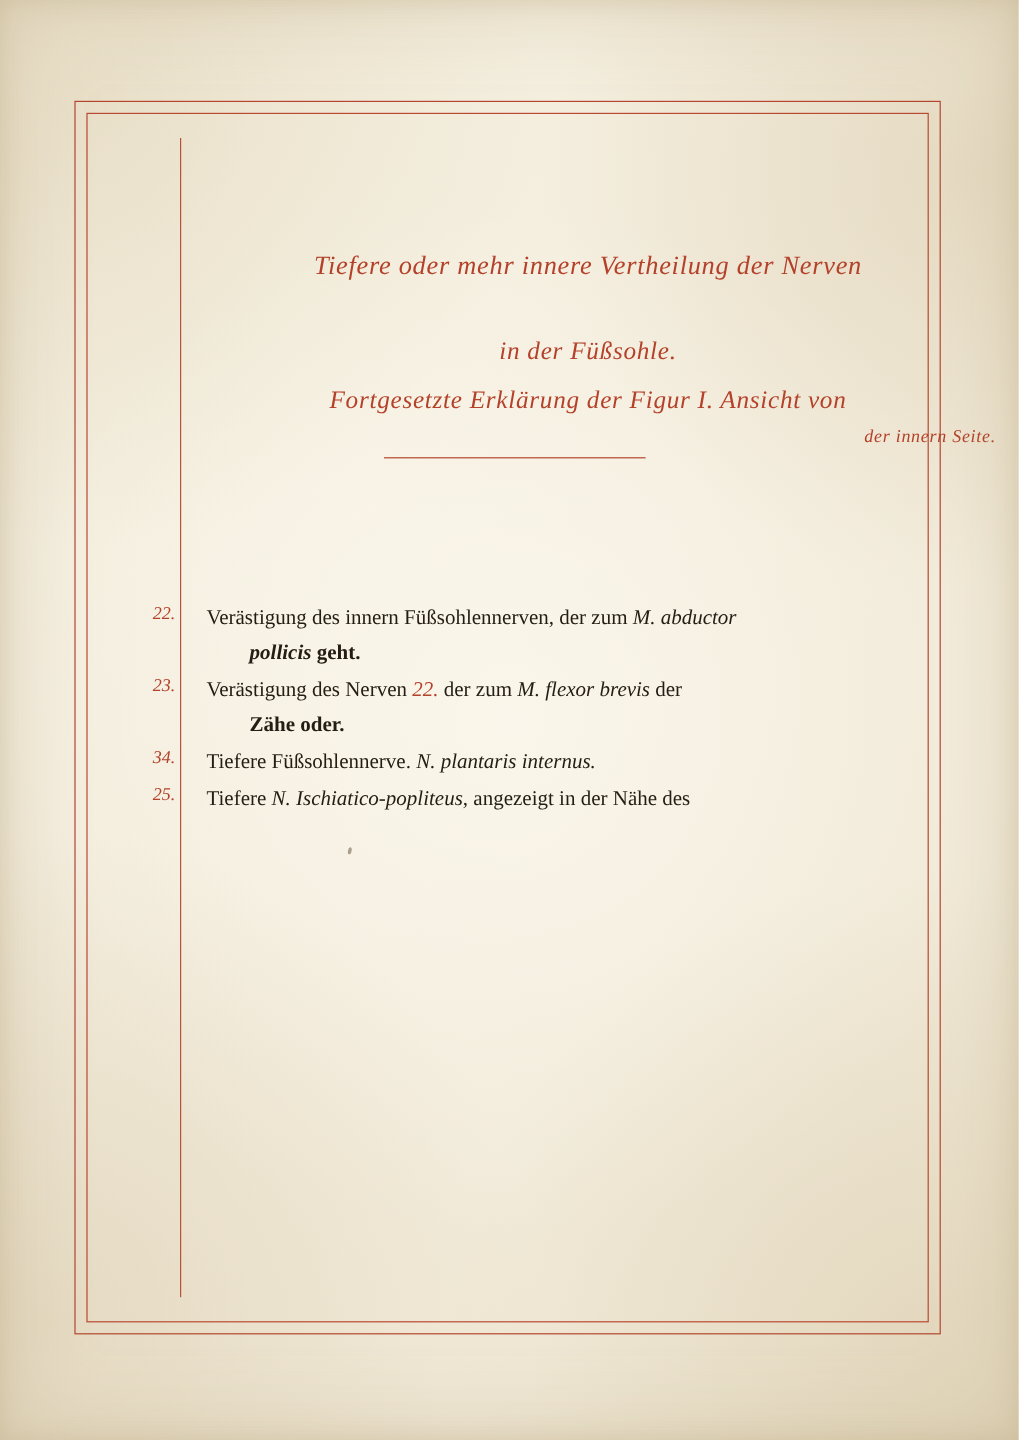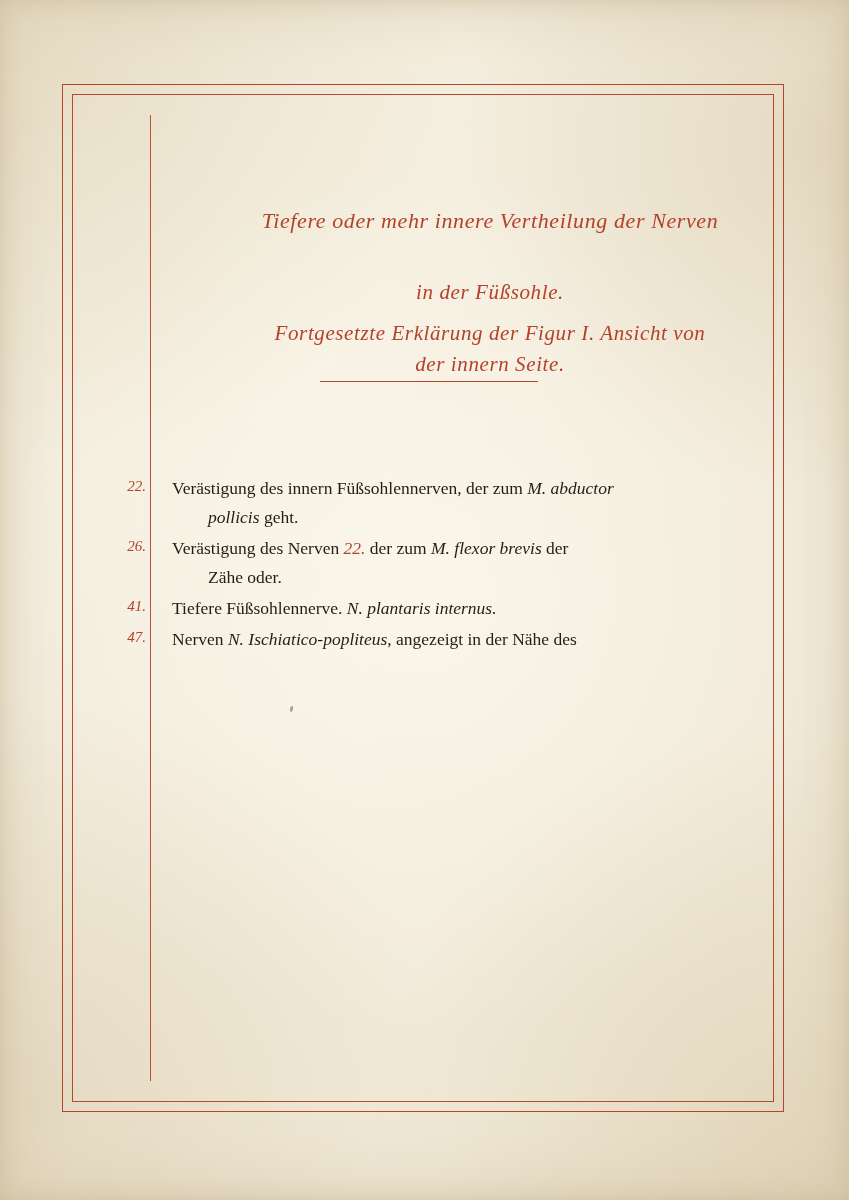--- a/index.html
+++ b/index.html
@@ -77,36 +77,36 @@
     letter-spacing: 0.6px;
   }
   .heading .line {
     display: block;
     font-size: 22px;
     line-height: 31px;
     white-space: nowrap;
   }
   .heading .line.l2 { font-size: 21px; margin-top: 41px; }
   .heading .line.l3 { font-size: 21px; margin-top: 10px; }
-  .heading .line.l4 { font-size: 21px; }
+  .heading .line.l4 { font-size: 15px; text-align: right; }
 
   .heading-rule {
     position: absolute;
     left: 320px;
     top: 381px;
     width: 218px;
     height: 0;
     border-top: 1.4px solid #b4462f;
   }
 
   
   .entries {
     position: absolute;
     left: 104px;
-    top: 474px;
+    top: 500px;
     width: 676px;
   }
   .entry {
     position: relative;
     display: block;
     margin-bottom: 2px;
   }
   .entry-num {
     position: absolute;
     left: 0;
@@ -123,20 +123,21 @@
     margin-left: 68px;
     color: #241d14;
     font-size: 17.5px;
     line-height: 29px;
     font-family: "Liberation Serif", serif;
     text-indent: 0;
   }
   .entry-text .cont {
     display: block;
     padding-left: 36px;
+    font-weight: bold;
   }
   .ital { font-style: italic; margin-top: 34px; }
   .red  { color: #b4412a; font-style: italic; }
 
   
   .ink-speck {
     position: absolute;
     left: 290px;
     top: 706px;
     width: 3px;
@@ -171,38 +172,38 @@
 
     <div class="entry">
       <span class="entry-num">22.</span>
       <span class="entry-text">
         <span>Verästigung des innern Füßsohlennerven, der zum </span><span class="ital">M. abductor</span>
         <span class="cont"><span class="ital"></span><span class="ital">pollicis</span><span> geht.</span></span>
       </span>
     </div>
 
     <div class="entry">
-      <span class="entry-num">26.</span>
+      <span class="entry-num">23.</span>
       <span class="entry-text">
         <span>Verästigung des Nerven </span><span class="red">22.</span><span> der zum </span><span class="ital">M. flexor brevis</span><span> der</span>
         <span class="cont">Zähe oder.</span>
       </span>
     </div>
 
     <div class="entry">
-      <span class="entry-num">41.</span>
+      <span class="entry-num">34.</span>
       <span class="entry-text">
         <span>Tiefere Füßsohlennerve. </span><span class="ital">N. plantaris internus.</span>
       </span>
     </div>
 
     <div class="entry">
-      <span class="entry-num">47.</span>
-      <span class="entry-text">
-        <span>Nerven </span><span class="ital">N. Ischiatico-popliteus</span><span>, angezeigt in der Nähe des</span>
+      <span class="entry-num">25.</span>
+      <span class="entry-text">
+        <span>Tiefere </span><span class="ital">N. Ischiatico-popliteus</span><span>, angezeigt in der Nähe des</span>
       </span>
     </div>
 
   </div>
 
   <div class="ink-speck"></div>
 
   <div id="paper-edge"></div>
 </div>
 

